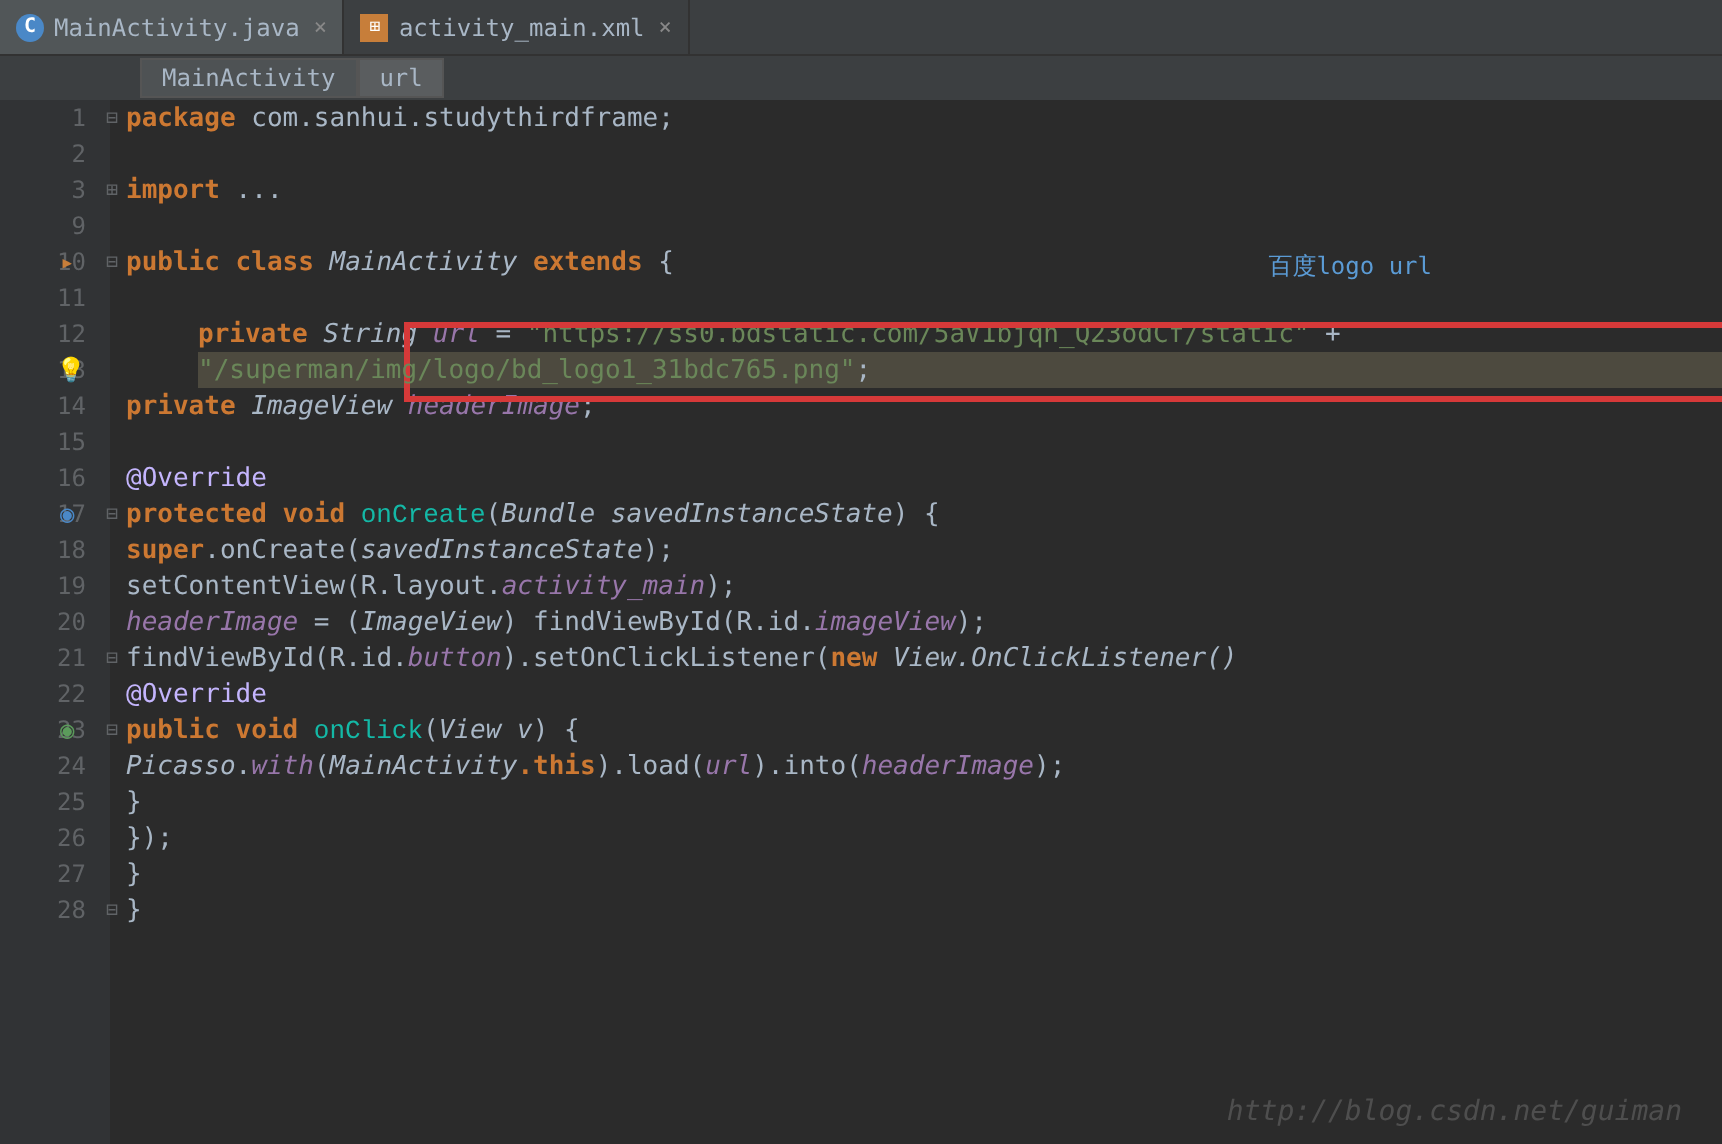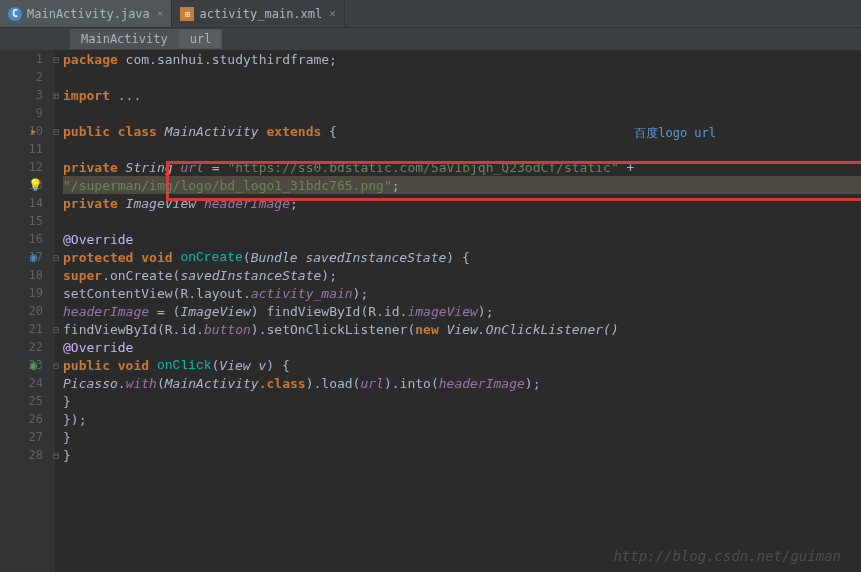--- a/index.html
+++ b/index.html
@@ -111,21 +111,21 @@
     }
     .watermark {
       position: absolute;
       bottom: 8px;
       right: 20px;
       color: #666;
       font-style: italic;
       font-size: 14px;
       opacity: 0.6;
     }
-    .rel-box { position: relative; }
+    .rel-box { position: relative; margin-left: 36px; }
   </style>
 </head>
 <body>
 
 <div class="tabs">
   <div class="tab active">
     <span class="tab-icon" style="background:#4a88c7;border-radius:50%;color:#fff;font-size:10px;font-weight:bold">C</span>
     <span>MainActivity.java</span>
     <span class="tab-close">×</span>
   </div>
@@ -197,21 +197,21 @@
     <div class="code-line">    <span class="kw">private</span><span class="cls"> ImageView</span><span class="field"> headerImage</span><span>;</span></div>
     <div class="code-line"></div>
     <div class="code-line">    <span class="ann">@Override</span></div>
     <div class="code-line"><span class="fold">⊟</span>    <span class="kw">protected void</span><span class="method"> onCreate</span><span>(</span><span class="cls">Bundle</span><span class="param"> savedInstanceState</span><span>) {</span></div>
     <div class="code-line">        <span class="kw">super</span><span>.onCreate(</span><span class="param">savedInstanceState</span><span>);</span></div>
     <div class="code-line">        <span>setContentView(</span><span>R.layout.</span><span class="field">activity_main</span><span>);</span></div>
     <div class="code-line">        <span class="field">headerImage</span><span> = (</span><span class="cls">ImageView</span><span>) findViewById(</span><span>R.id.</span><span class="field">imageView</span><span>);</span></div>
     <div class="code-line"><span class="fold">⊟</span>        <span>findViewById(</span><span>R.id.</span><span class="field">button</span><span>).setOnClickListener(</span><span class="kw">new</span><span class="cls"> View.OnClickListener()</span></div>
     <div class="code-line">            <span class="ann">@Override</span></div>
     <div class="code-line"><span class="fold">⊟</span>            <span class="kw">public void</span><span class="method"> onClick</span><span>(</span><span class="cls">View</span><span class="param"> v</span><span>) {</span></div>
-    <div class="code-line">                <span class="cls">Picasso</span><span>.</span><span class="field">with</span><span>(</span><span class="cls">MainActivity</span><span class="kw">.class</span><span>).load(</span><span class="field">url</span><span>).into(</span><span class="field">headerImage</span><span>);</span></div>
+    <div class="code-line">                <span class="cls">Picasso</span><span>.</span><span class="field">with</span><span>(</span><span class="cls">MainActivity</span><span class="kw">.this</span><span>).load(</span><span class="field">url</span><span>).into(</span><span class="field">headerImage</span><span>);</span></div>
     <div class="code-line">            <span>}</span></div>
     <div class="code-line">        <span>});</span></div>
     <div class="code-line">    <span>}</span></div>
     <div class="code-line"><span class="fold">⊟</span><span>}</span></div>
   </div>
 </div>
 
 <div class="watermark">http://blog.csdn.net/guiman</div>
 
 </body></html>

